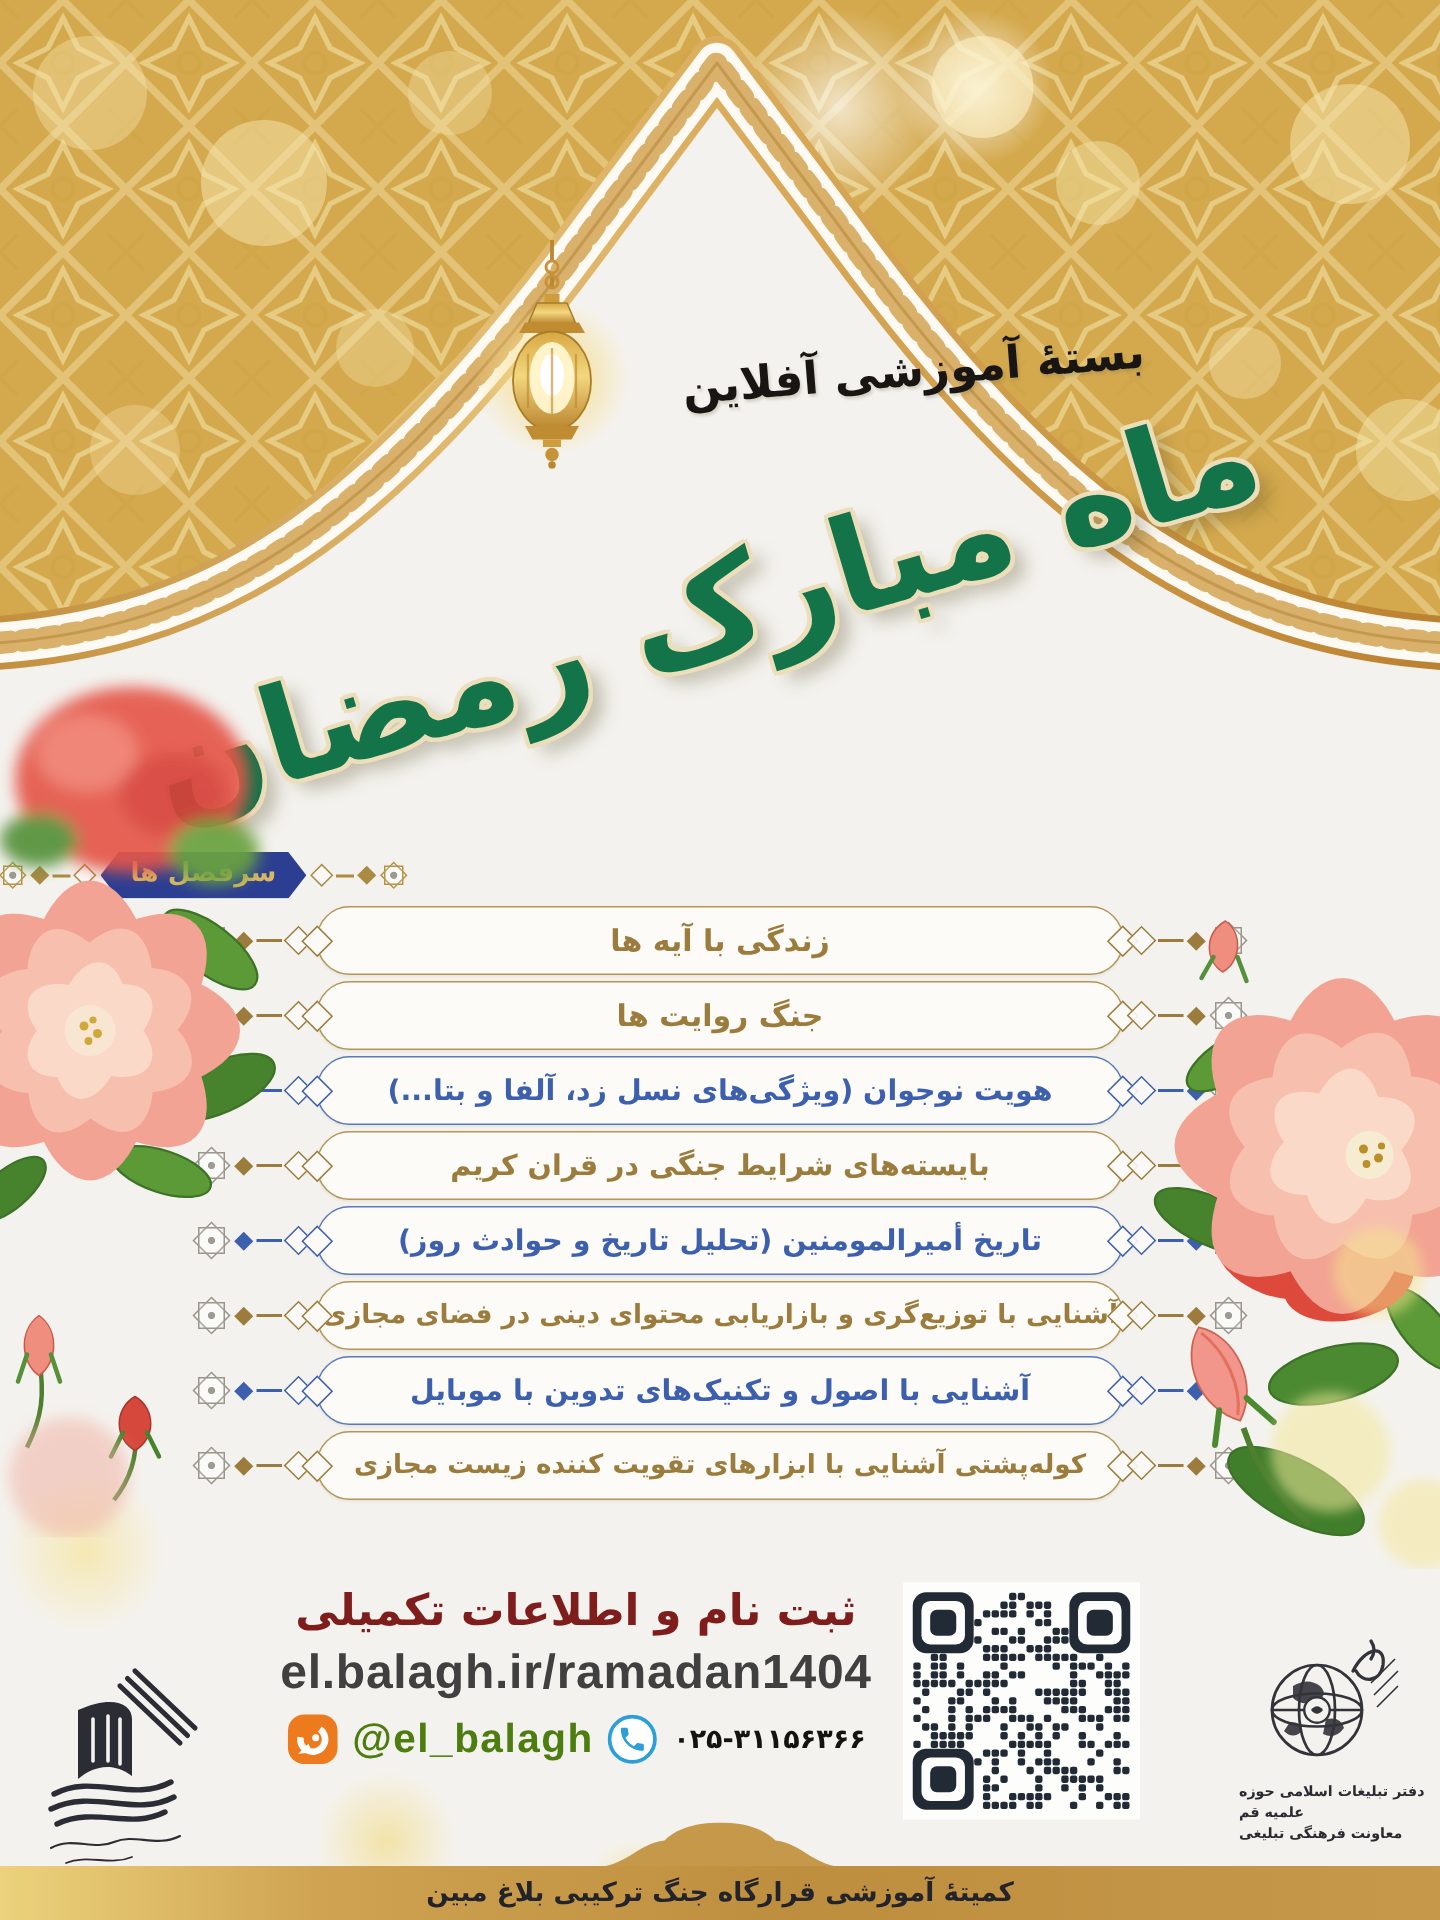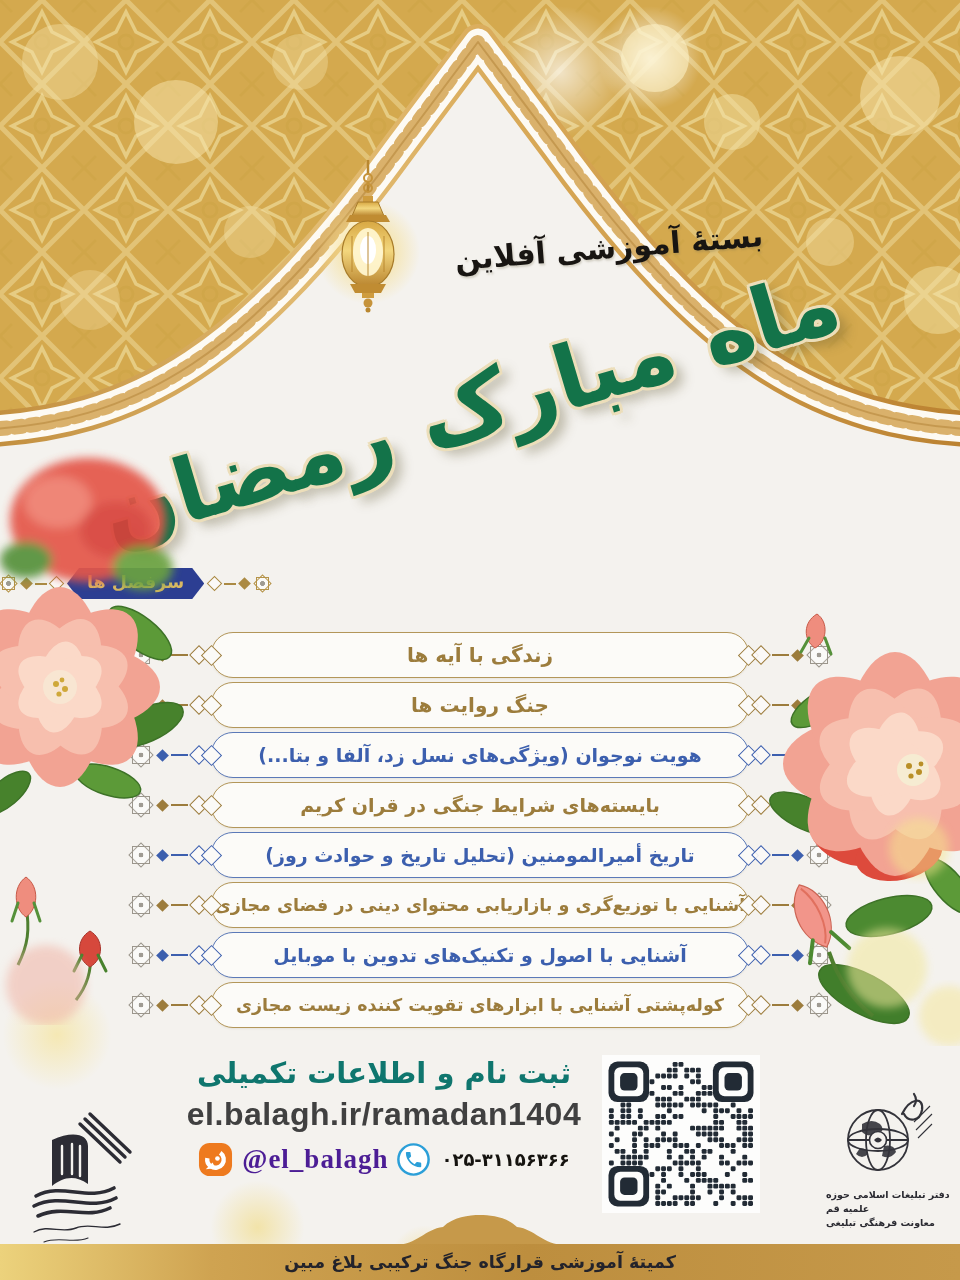--- a/index.html
+++ b/index.html
@@ -42,21 +42,21 @@
   .star8.gold::before,.star8.gold::after{border-color:#b59348;}
   .star8.sm{width:17px;height:17px;flex:0 0 17px;}
   .star8.sm::before,.star8.sm::after{inset:2px;border-width:1.3px;}
   .d-fill{width:9px;height:9px;transform:rotate(45deg);background:currentColor;flex:0 0 9px;}
   .d-out{width:12px;height:12px;transform:rotate(45deg);border:1.6px solid currentColor;
     background:rgba(252,250,247,.9);flex:0 0 12px;}
   .d-out.sm{width:9px;height:9px;flex:0 0 9px;}
   .conn-line{width:17px;height:2px;background:currentColor;flex:0 0 17px;}
   .conn-line.sm{width:12px;flex:0 0 12px;}
   
-  .topics{position:absolute;top:604px;left:0;width:100%;z-index:2;margin-top:28px;}
+  .topics{position:absolute;top:604px;left:0;width:100%;z-index:2;}
   .topic-row{display:flex;align-items:center;justify-content:center;gap:5px;
     height:46px;margin-bottom:4px;}
   .topic-box{position:relative;width:536px;height:44px;border:1.7px solid;border-radius:22px;
     background:#fcfbf8;display:flex;align-items:center;justify-content:center;
     font-weight:bold;font-size:20px;box-shadow:0 1px 2px rgba(140,120,80,.12);}
   .topic-box::before,.topic-box::after{content:"";position:absolute;top:50%;width:13px;height:13px;
     margin-top:-7.5px;border:1.6px solid currentColor;background:#fbfaf7;transform:rotate(45deg);}
   .topic-box::before{left:-8px;}
   .topic-box::after{right:-8px;}
   .t-gold{color:#9c7c3c;}
@@ -64,26 +64,26 @@
   .t-blue{color:#3c5fae;}
   .t-blue .topic-box{border-color:#5b79b8;color:#3c5fae;}
   .sz-m .topic-box{font-size:19px;}
   .sz-s .topic-box{font-size:17.5px;}
   
   .fl-left{position:absolute;left:-12px;top:425px;z-index:3;pointer-events:none;}
   .fl-right{position:absolute;right:-14px;top:586px;z-index:3;pointer-events:none;}
   .glow{position:absolute;border-radius:50%;pointer-events:none;}
   
   .register{position:absolute;top:1056px;left:158px;width:452px;z-index:4;text-align:center;}
-  .reg-heading{font-size:29px;font-weight:bold;color:#0f766e;}
+  .reg-heading{font-size:29px;font-weight:bold;color:#7f1d1d;}
   .reg-url{font-family:"Liberation Sans",sans-serif;font-size:32px;font-weight:bold;
     color:#404040;letter-spacing:.5px;margin-top:6px;}
   .reg-social{display:flex;align-items:center;justify-content:center;gap:9px;margin-top:9px;}
-  .reg-handle{font-family:Liberation Serif, serif;font-size:27px;font-weight:bold;
-    color:#4c1d95;letter-spacing:1px;}
+  .reg-handle{font-family:Liberation Sans, sans-serif;font-size:27px;font-weight:bold;
+    color:#4d7c0f;letter-spacing:1px;}
   .reg-phone{font-size:18px;font-weight:bold;color:#15130f;margin-left:2px;}
   .qr{position:absolute;left:602px;top:1055px;width:158px;height:158px;z-index:4;background:#fdfdfc;}
   .logo-left{position:absolute;left:22px;top:1108px;z-index:4;}
   .logo-right{position:absolute;left:826px;top:1088px;z-index:4;text-align:left;width:126px;}
   .logo-right .cap{font-size:9.5px;font-weight:bold;color:#2a2a31;line-height:1.45;}
   
   .footer-bump{position:absolute;bottom:35px;left:50%;transform:translateX(-50%);z-index:5;}
   .footer-band{position:absolute;bottom:0;left:0;width:100%;height:36px;z-index:5;
     background:linear-gradient(90deg,#ecd27c 0%,#cfa351 22%,#bd8e3e 55%,#c6994a 100%);
     display:flex;align-items:center;justify-content:center;}

